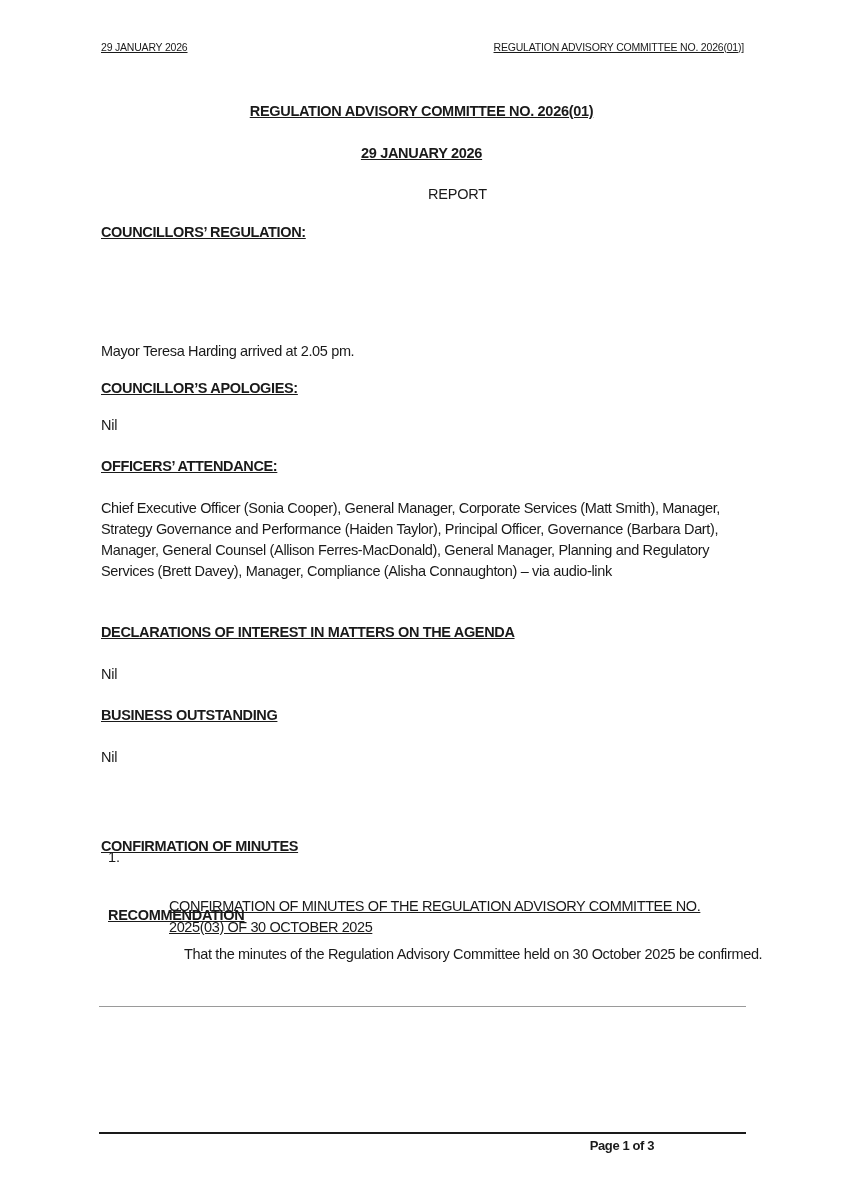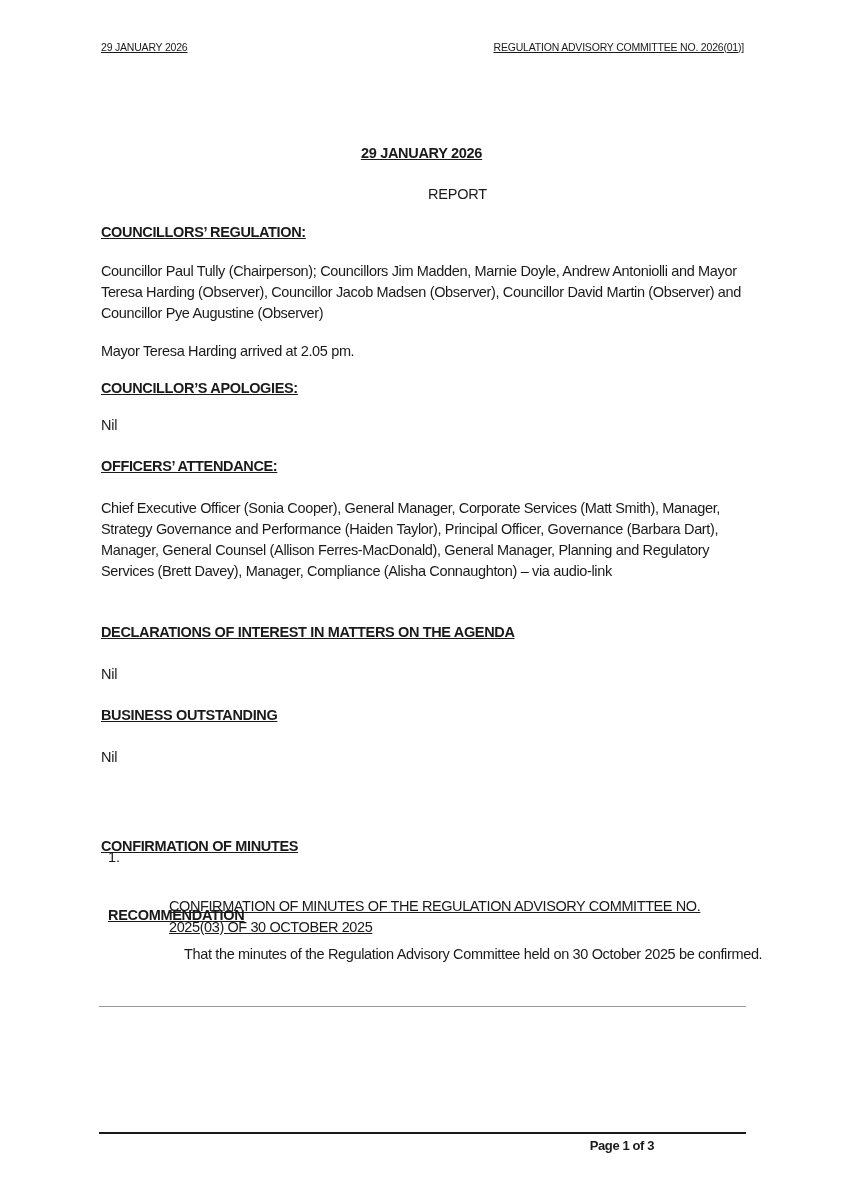--- a/index.html
+++ b/index.html
@@ -86,25 +86,25 @@
 </head>
 <body>
 
 <div class="page">
 
   <div class="running-header">
     <span>29 JANUARY 2026</span>
     <span>REGULATION ADVISORY COMMITTEE NO. 2026(01)]</span>
   </div>
 
+  <div class="abs center-line title" style="top:103px;">REGULATION ADVISORY COMMITTEE NO. 2026(01)</div>
   <div class="abs center-line title" style="top:145px;">29 JANUARY 2026</div>
   <div class="abs center-line subtitle" style="top:186px;padding-left:36px;">REPORT</div>
 
   <div class="abs heading" style="top:224px;">COUNCILLORS’ REGULATION:</div>
-  <div class="abs para" style="top:261px;">Councillor Paul Tully (Chairperson); Councillors Jim Madden, Marnie Doyle, Andrew Antoniolli and Mayor Teresa Harding (Observer), Councillor Jacob Madsen (Observer), Councillor David Martin (Observer) and Councillor Pye Augustine (Observer)</div>
   <div class="abs para" style="top:341px;">Mayor Teresa Harding arrived at 2.05 pm.</div>
 
   <div class="abs heading" style="top:380px;">COUNCILLOR’S APOLOGIES:</div>
   <div class="abs nil" style="top:417px;">Nil</div>
 
   <div class="abs heading" style="top:458px;">OFFICERS’ ATTENDANCE:</div>
   <div class="abs para" style="top:498px;">Chief Executive Officer (Sonia Cooper), General Manager, Corporate Services (Matt Smith), Manager, Strategy Governance and Performance (Haiden Taylor), Principal Officer, Governance (Barbara Dart), Manager, General Counsel (Allison Ferres-MacDonald), General Manager, Planning and Regulatory Services (Brett Davey), Manager, Compliance (Alisha Connaughton) – via audio-link</div>
 
   <div class="abs heading" style="top:624px;">DECLARATIONS OF INTEREST IN MATTERS ON THE AGENDA</div>
   <div class="abs nil" style="top:666px;">Nil</div>

